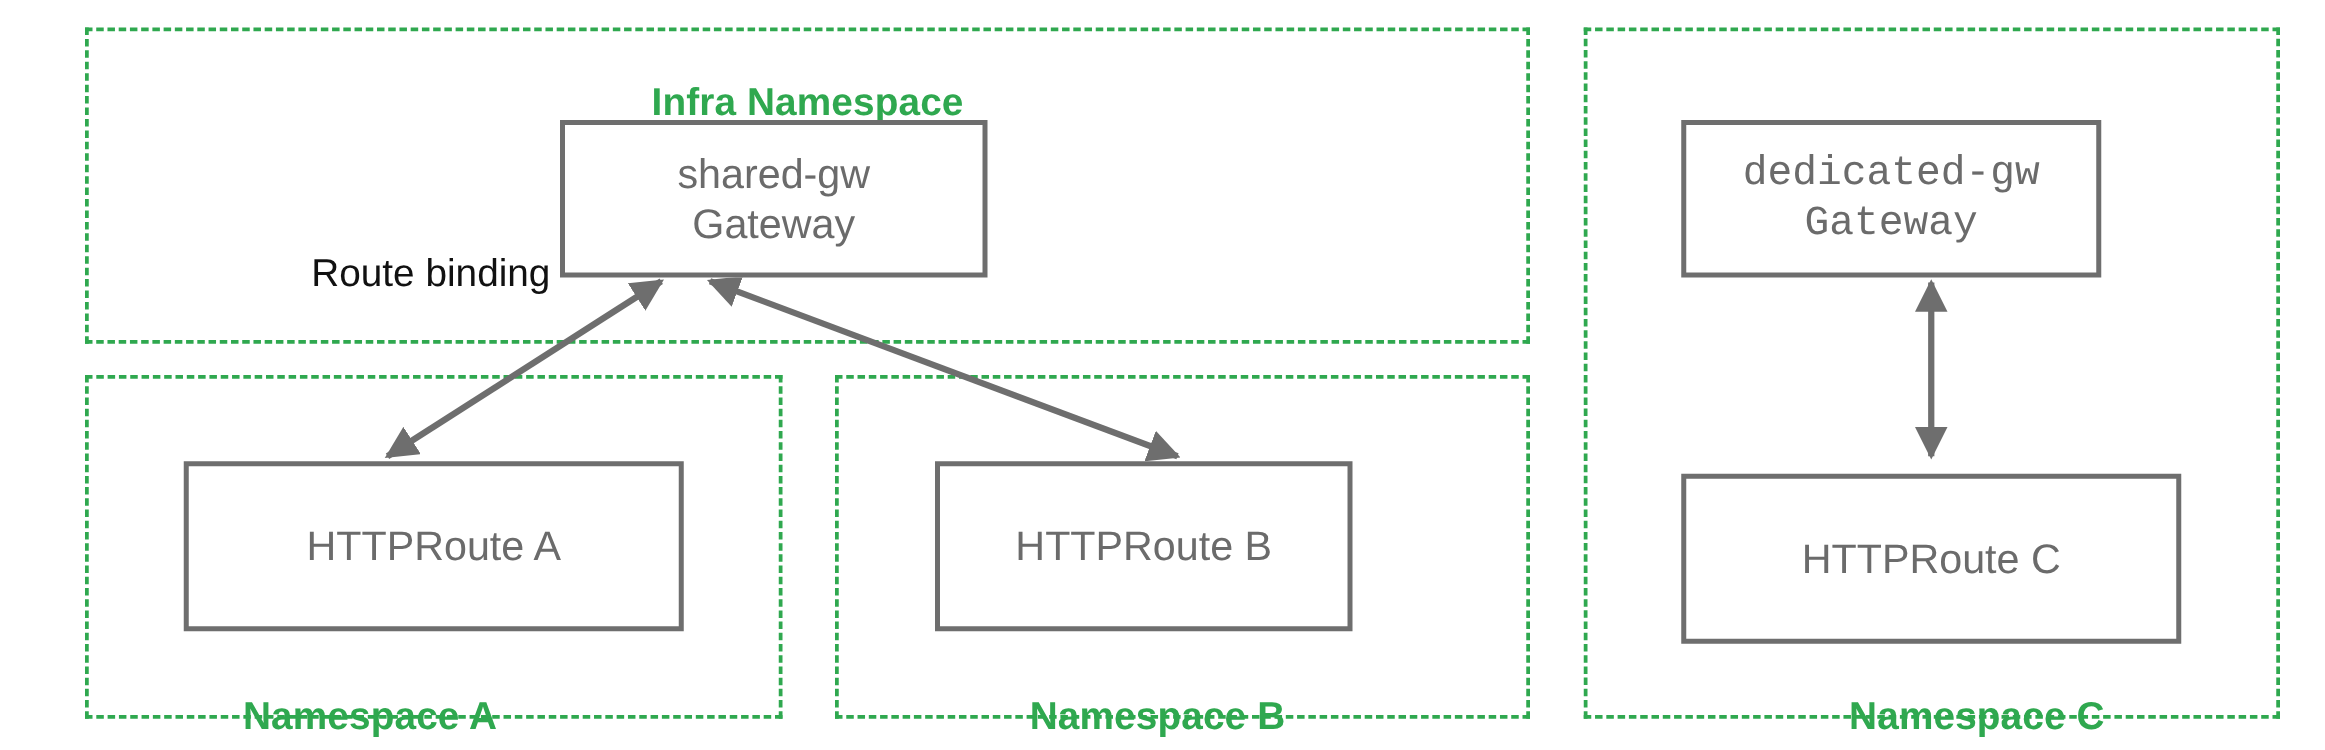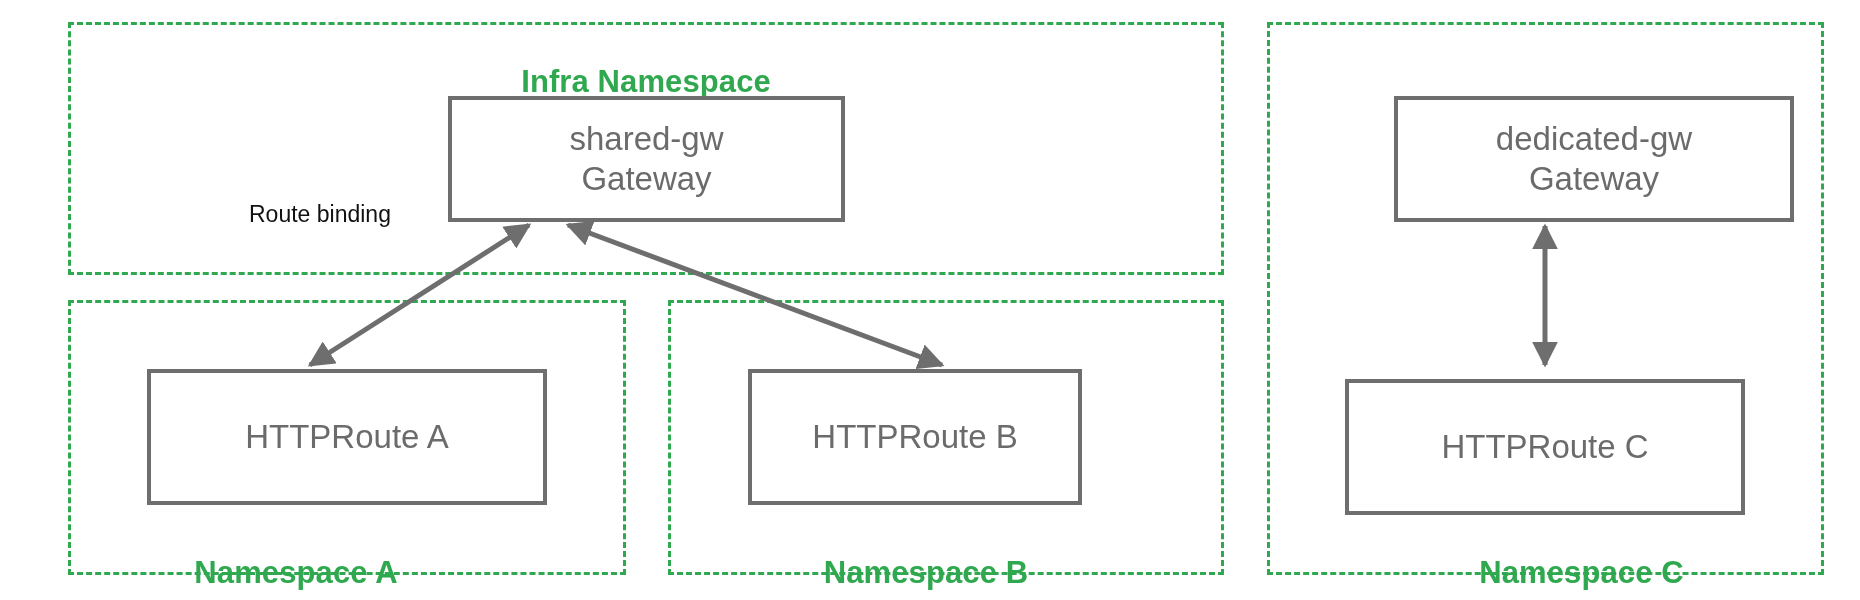--- a/index.html
+++ b/index.html
@@ -55,21 +55,21 @@
     line-height: 1.22;
     text-align: center;
     white-space: pre-line;
     padding: 0 8px;
   }
 
   
   .edge-label {
     position: absolute;
     color: #111111;
-    font-size: 23px;
+    font-size: 31px;
     white-space: nowrap;
     line-height: 1;
   }
 
   
   #edges {
     position: absolute;
     left: 0;
     top: 0;
     width: 1860px;
@@ -110,24 +110,24 @@
 
     <line x1="529" y1="225" x2="310" y2="365" stroke="#6e6e6e" stroke-width="5" marker-start="url(#arrowStart)" marker-end="url(#arrowEnd)"></line>
 
     <line x1="568" y1="225" x2="942" y2="365" stroke="#6e6e6e" stroke-width="5" marker-start="url(#arrowStart)" marker-end="url(#arrowEnd)"></line>
 
     <line x1="1545" y1="226" x2="1545" y2="365" stroke="#6e6e6e" stroke-width="5" marker-start="url(#arrowStart)" marker-end="url(#arrowEnd)"></line>
   </svg>
 
   <div class="edge-label" style="left:249px; top:203px;">Route binding</div>
 
-  <div class="node" style="left:448px; top:96px; width:397px; height:126px;">shared-gw
+  <div class="node" style="left:448px; top:96px; width:342px; height:126px;">shared-gw
 Gateway</div>
 
-  <div class="node" style="left:1394px; top:96px; width:400px; height:126px;">dedicated-gw
+  <div class="node" style="left:1345px; top:96px; width:336px; height:126px;font-family:Liberation Mono, monospace;">dedicated-gw
 Gateway</div>
 
   <div class="node" style="left:147px; top:369px; width:400px; height:136px;">HTTPRoute A</div>
 
   <div class="node" style="left:748px; top:369px; width:334px; height:136px;">HTTPRoute B</div>
 
   <div class="node" style="left:1345px; top:379px; width:400px; height:136px;">HTTPRoute C</div>
 
 </div>
 

